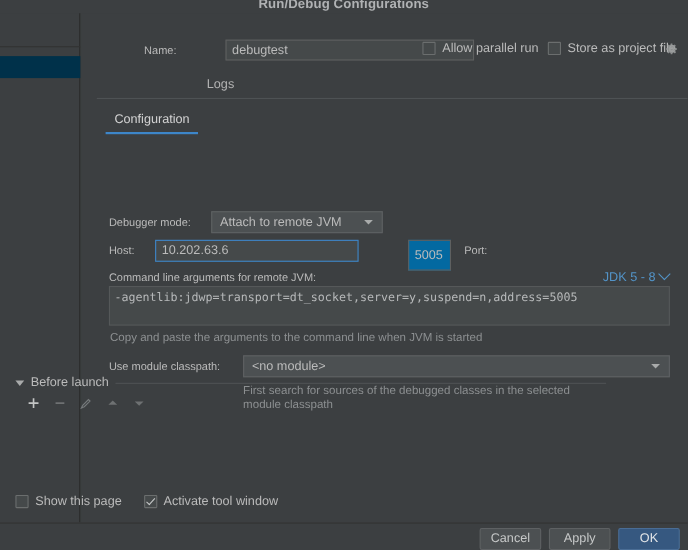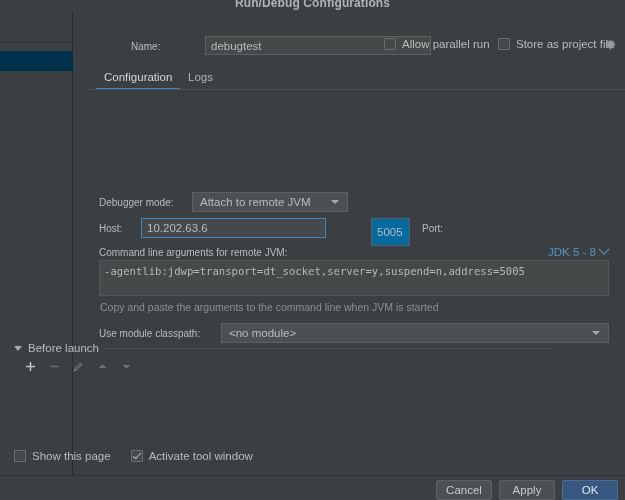--- a/index.html
+++ b/index.html
@@ -144,21 +144,21 @@
   }
   .tab {
     position: absolute;
     top: 0;
     height: 24px;
     line-height: 22px;
     font-size: 11.5px;
     color: #b3b3b3;
     padding: 0 8px;
   }
-  .tab.active { color: #d4d4d4; }
+  .tab.active { color: #d4d4d4; margin-top: 32px; }
   .tab.active::after {
     content: "";
     position: absolute;
     left: 0; bottom: 0;
     width: 100%; height: 2px;
     background: #3d86c9;
   }
   #tab-configuration { left: 8px; }
   #tab-logs { left: 92px; }
   .tabs-underline {
@@ -462,20 +462,21 @@
         <textarea class="cmd-box" readonly="" style="">-agentlib:jdwp=transport=dt_socket,server=y,suspend=n,address=5005</textarea>
 
         <div class="hint hint-cmd">Copy and paste the arguments to the command line when JVM is started</div>
 
         <div class="label lbl-module">Use module classpath:</div>
         <div class="combo" id="combo-module">
           <span>&lt;no module&gt;</span>
           <span class="arrow"></span>
         </div>
 
+        <div class="hint hint-module">First search for sources of the debugged classes in the selected module classpath</div>
 
       </div>
     </div>
 
   </div>
 
   <div class="section-header">
     <span class="tri"></span>
     <span class="section-title">Before launch</span>
     <span class="section-rule"></span>

